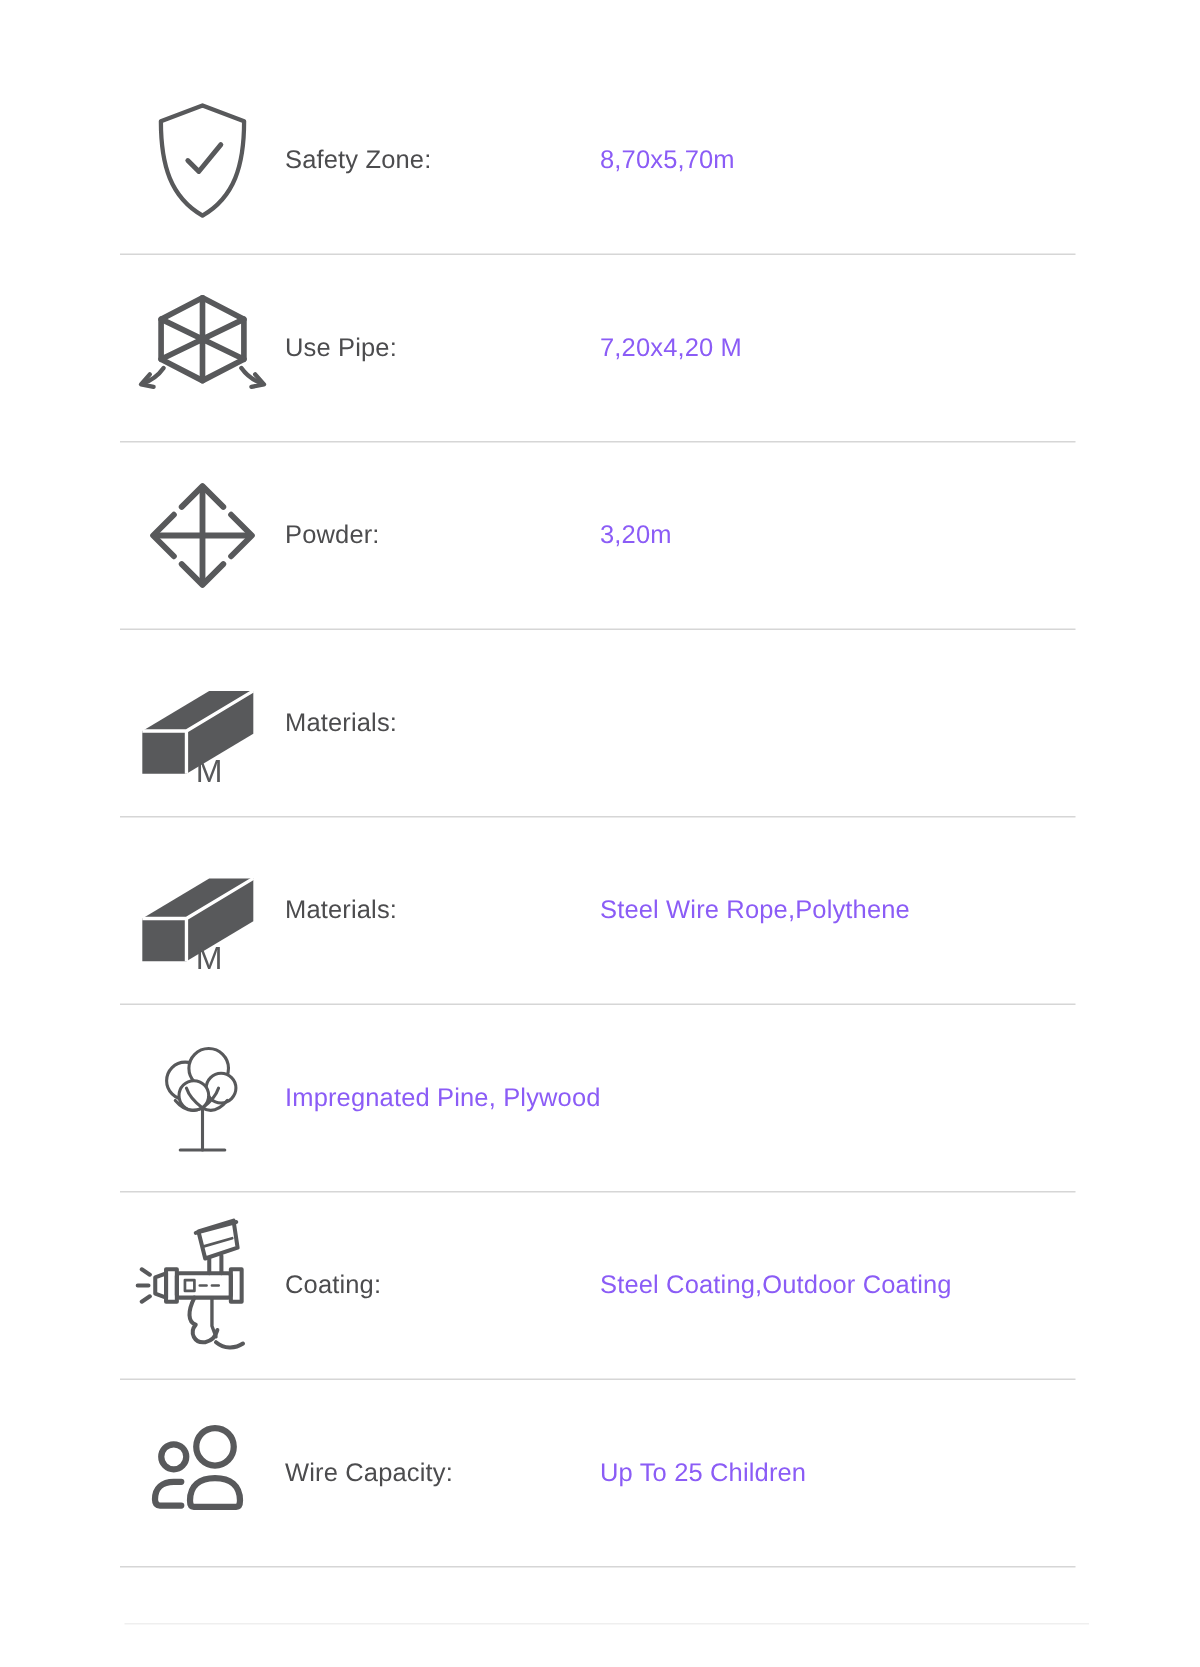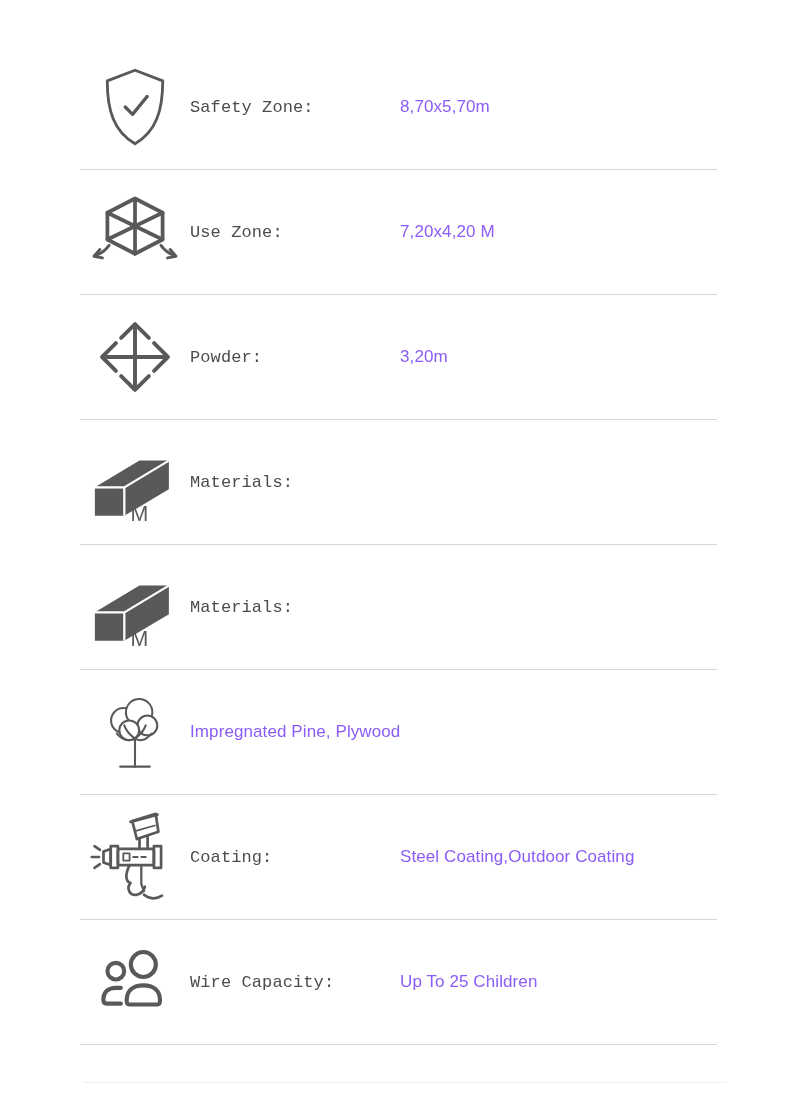--- a/index.html
+++ b/index.html
@@ -32,21 +32,20 @@
     justify-content: center;
     align-items: center;
   }
   .icon-box svg { display: block; }
   .spec-label {
     width: 210px;
     flex: 0 0 210px;
     font-size: 17px;
     color: #4c4c4e;
     letter-spacing: 0.1px;
-    font-family: Liberation Mono, monospace;
   }
   .spec-value {
     font-size: 17px;
     color: #8b5cf6;
     letter-spacing: 0.1px;
     white-space: nowrap;
   }
   .bottom-light-divider {
     width: 643px;
     margin-left: 83px;
@@ -81,21 +80,21 @@
       <div class="icon-box">
         <svg width="92" height="78" viewBox="0 0 110 92">
           <path class="ic" stroke-width="4.5" d="M55 6 L88 23 L88 55 L55 72 L22 55 L22 23 Z"></path>
           <path class="ic" stroke-width="4.5" d="M55 6 L55 72 M22 23 L88 55 M88 23 L22 55"></path>
           <path class="ic" stroke-width="3.5" d="M24 62 C19 69 14 72 8 74"></path>
           <path class="ic" stroke-width="3.5" d="M13 67 L6 75 L16 77"></path>
           <path class="ic" stroke-width="3.5" d="M86 62 C91 69 96 72 102 74"></path>
           <path class="ic" stroke-width="3.5" d="M97 67 L104 75 L94 77"></path>
         </svg>
       </div>
-      <span class="spec-label">Use Zone:</span>
+      <span class="spec-label">Use Pipe:</span>
       <span class="spec-value">7,20x4,20 M</span>
     </div>
 
     <div class="spec-row">
       <div class="icon-box">
         <svg width="78" height="80" viewBox="0 0 90 90">
           <path class="ic" stroke-width="4.5" d="M45 9 L45 81 M9 45 L81 45"></path>
           <path class="ic" stroke-width="4.5" d="M29 23 L45 7 L61 23"></path>
           <path class="ic" stroke-width="4.5" d="M29 67 L45 83 L61 67"></path>
           <path class="ic" stroke-width="4.5" d="M23 29 L7 45 L23 61"></path>
@@ -119,20 +118,21 @@
 
     <div class="spec-row">
       <div class="icon-box">
         <svg width="90" height="82" viewBox="0 0 100 92">
           <polygon class="ic-fill" points="5,52 55,22 88,22 88,54 38,84 5,84"></polygon>
           <path class="ic-white" stroke-width="2.5" d="M5 52 L38 52 L88 22 M38 52 L38 84"></path>
           <text class="m-letter" x="45" y="90">M</text>
         </svg>
       </div>
       <span class="spec-label">Materials:</span>
+      <span class="spec-value">Steel Wire Rope,Polythene</span>
     </div>
 
     <div class="spec-row">
       <div class="icon-box">
         <svg width="66" height="90" viewBox="0 0 80 100">
           <circle class="ic-wfill" stroke-width="2.5" cx="26" cy="36" r="15"></circle>
           <circle class="ic-wfill" stroke-width="2.5" cx="45" cy="26" r="16"></circle>
           <circle class="ic-wfill" stroke-width="2.5" cx="55" cy="42" r="12"></circle>
           <circle class="ic-wfill" stroke-width="2.5" cx="33" cy="48" r="12"></circle>
           <path class="ic" stroke-width="2.5" d="M18 52 Q28 64 40 58 M40 58 Q50 64 60 52"></path>

